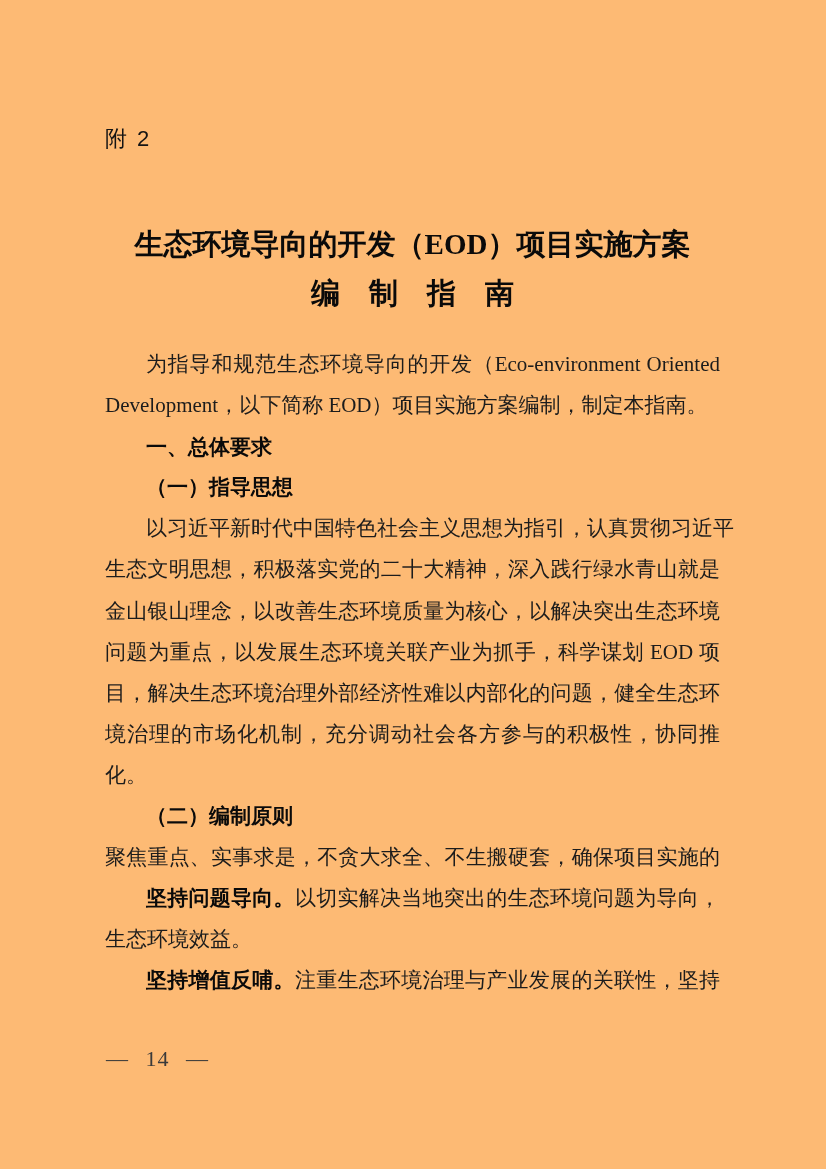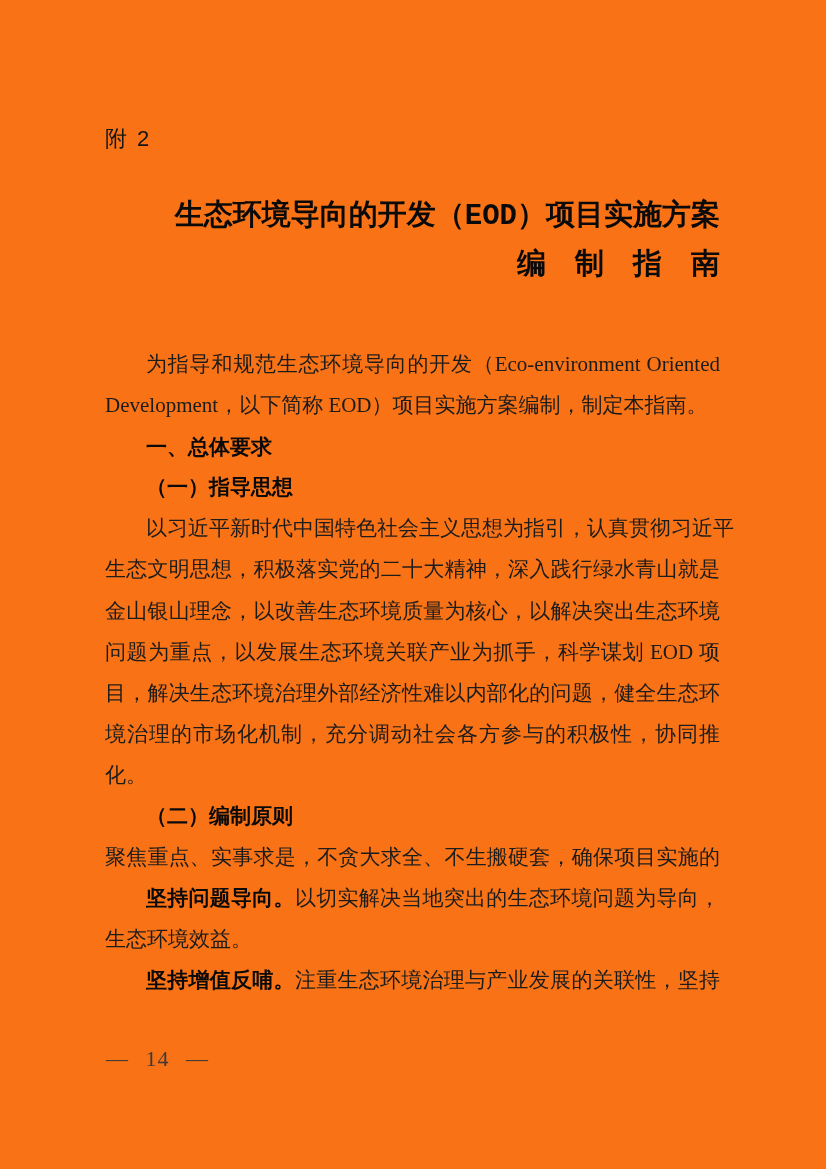--- a/index.html
+++ b/index.html
@@ -4,43 +4,43 @@
 <style>
   html, body {
     margin: 0;
     padding: 0;
     background: #ffffff;
   }
   .page {
     position: relative;
     width: 826px;
     height: 1169px;
-    background: #f97316;
+    background: #fdba74;
     color: #111111;
     font-family: "Liberation Serif", "DejaVu Serif", serif;
     overflow: hidden;
   }
   .attachment {
     position: absolute;
     left: 105px;
     top: 118px;
     height: 42px;
     line-height: 42px;
     font-size: 22px;
     font-family: "Liberation Sans", "DejaVu Sans", sans-serif;
     color: #141414;
     letter-spacing: 2px;
   }
   .title-block {
     position: absolute;
     left: 105px;
-    top: 192px;
+    top: 220px;
     width: 615px;
-    text-align: right;
-    font-family: Liberation Mono, monospace;
+    text-align: center;
+    font-family: Liberation Serif, serif;
     font-weight: bold;
     color: #0a0a0a;
   }
   .title-line {
     font-size: 29px;
     line-height: 49px;
     height: 49px;
     white-space: nowrap;
   }
   .content {

